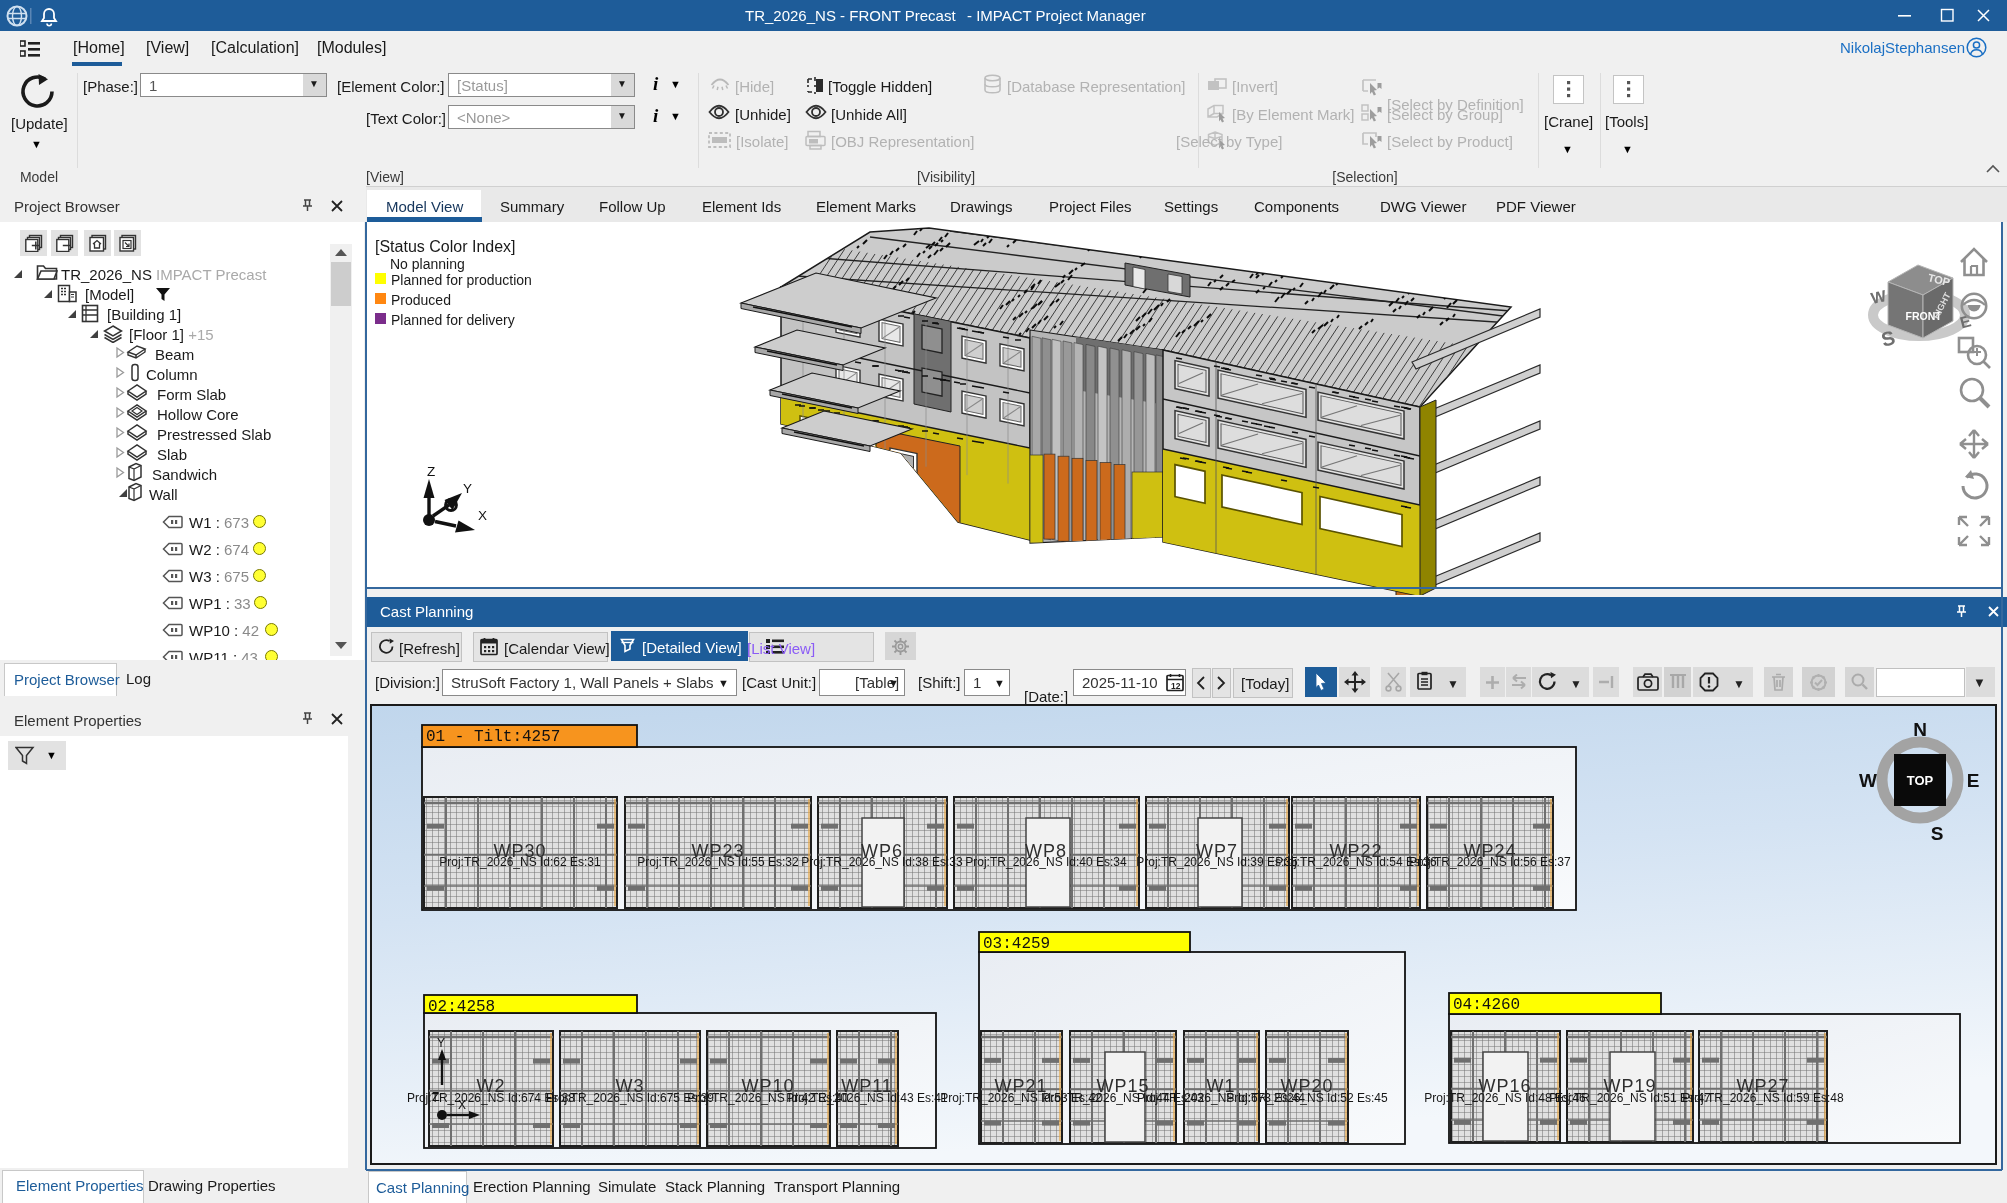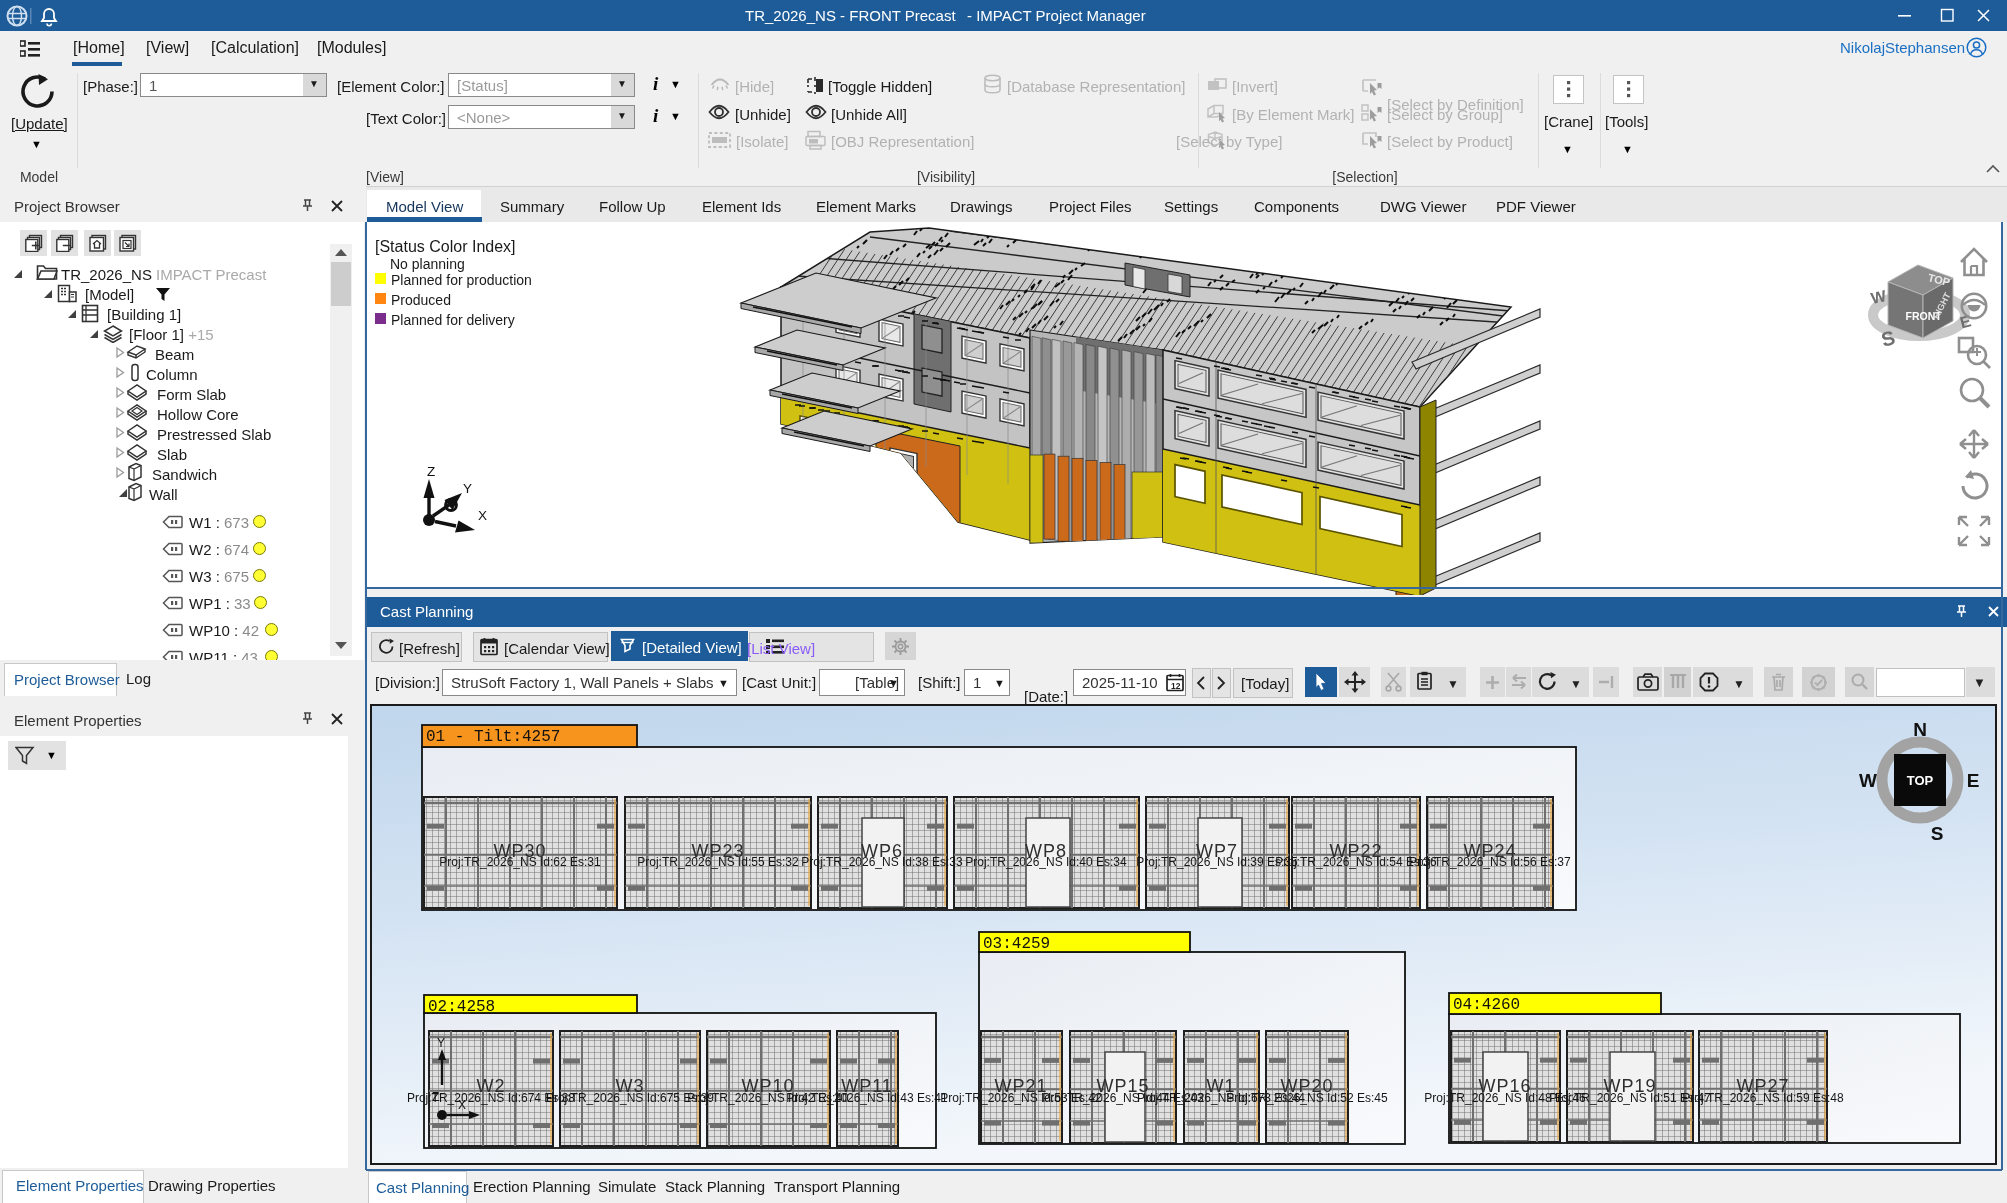--- a/index.html
+++ b/index.html
@@ -74,21 +74,21 @@
 <div class="vsep" style="left:1538px;"></div>
 <div class="vsep" style="left:1600px;"></div>
 <div class="gl" style="left:14px;top:169px;width:50px;text-align:center;">Model</div>
 <div class="gl" style="left:340px;top:169px;width:90px;text-align:center;">[View]</div>
 <div class="gl" style="left:901px;top:169px;width:90px;text-align:center;">[Visibility]</div>
 <div class="gl" style="left:1320px;top:169px;width:90px;text-align:center;">[Selection]</div>
 <svg class="ic" style="left:19px;top:73px;" width="38" height="37" viewBox="0 0 38 37">
  <path d="M33 18.5 a14.5 14.5 0 1 1 -7 -12.4" fill="none" stroke="#1a1a1a" stroke-width="3.6"></path>
  <path d="M19.5 1 l9.5 5.2 -9 5.8 z" fill="#1a1a1a"></path>
 </svg>
-<span class="rlbl" style="left:11px;top:115px;text-decoration:underline;">[Update]</span>
+<span class="rlbl" style="left:11px;top:115px;">[Update]</span>
 <span class="abs" style="left:31px;top:138px;font-size:11px;">▼</span>
 <span class="rlbl" style="left:83px;top:78px;">[Phase:]</span>
 <div class="combo" style="left:140px;top:73px;width:187px;">
       <span class="val" style="color:#555;">1</span>
       <span class="dd"></span>
     </div>
 <span class="rlbl" style="left:337px;top:78px;">[Element Color:]</span>
 <div class="combo" style="left:448px;top:73px;width:187px;">
       <span class="val">[Status]</span>
       <span class="dd"></span>

